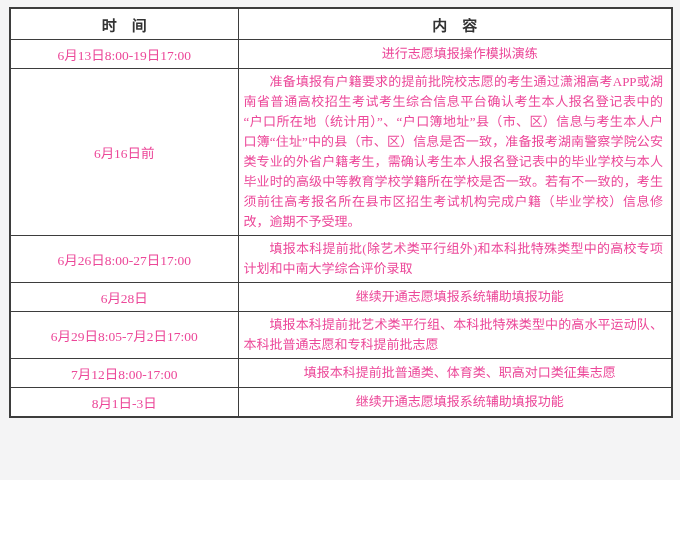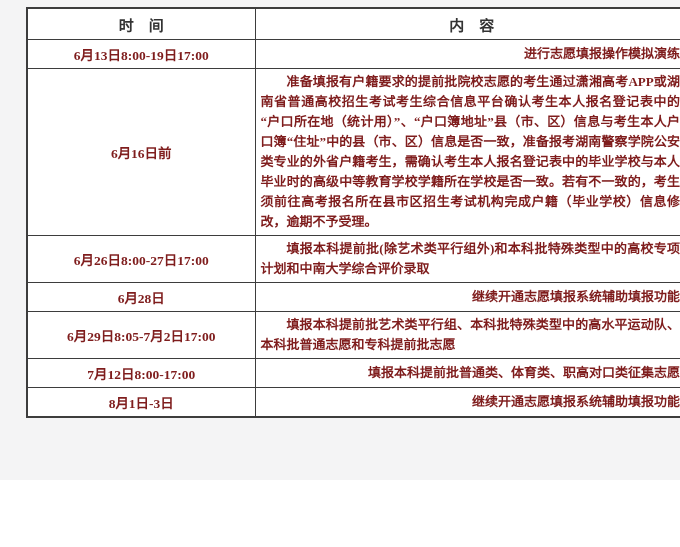--- a/index.html
+++ b/index.html
@@ -7,57 +7,56 @@
     padding: 0;
   }
   body {
     font-family: "Liberation Serif", "DejaVu Serif", serif;
   }
   .page {
     width: 680px;
     height: 480px;
     box-sizing: border-box;
     background: #f4f4f5;
-    padding: 7px 26px;
+    padding: 7px 9px;
     overflow: hidden;
   }
   table.schedule {
     width: 662px;
     border-collapse: collapse;
     table-layout: fixed;
     background: #ffffff;
     border: 2px solid #3d3d3d;
   }
   col.col-time   { width: 228px; }
   col.col-content{ width: 434px; }
   th, td {
     border: 1px solid #3d3d3d;
-    color: #7f1d1d;
+    color: #ec4899;
     vertical-align: middle;
-    font-weight: bold;
   }
   th {
     font-size: 15px;
     font-weight: bold;
     padding: 5px 0 4px 0;
     text-align: center;
     color: #333333;
   }
   td.time {
     text-align: center;
     font-size: 13.5px;
     padding: 4px 2px;
     white-space: nowrap;
   }
   td.content {
     font-size: 13px;
     line-height: 20px;
     padding: 3px 8px 3px 5px;
     text-indent: 1em;
-    text-align: right;
+    text-align: center;
   }
   td.content.para {
     text-indent: 2em;
     text-align: justify;
   }
 </style>
 </head>
 <body>
 
 <div class="page">

